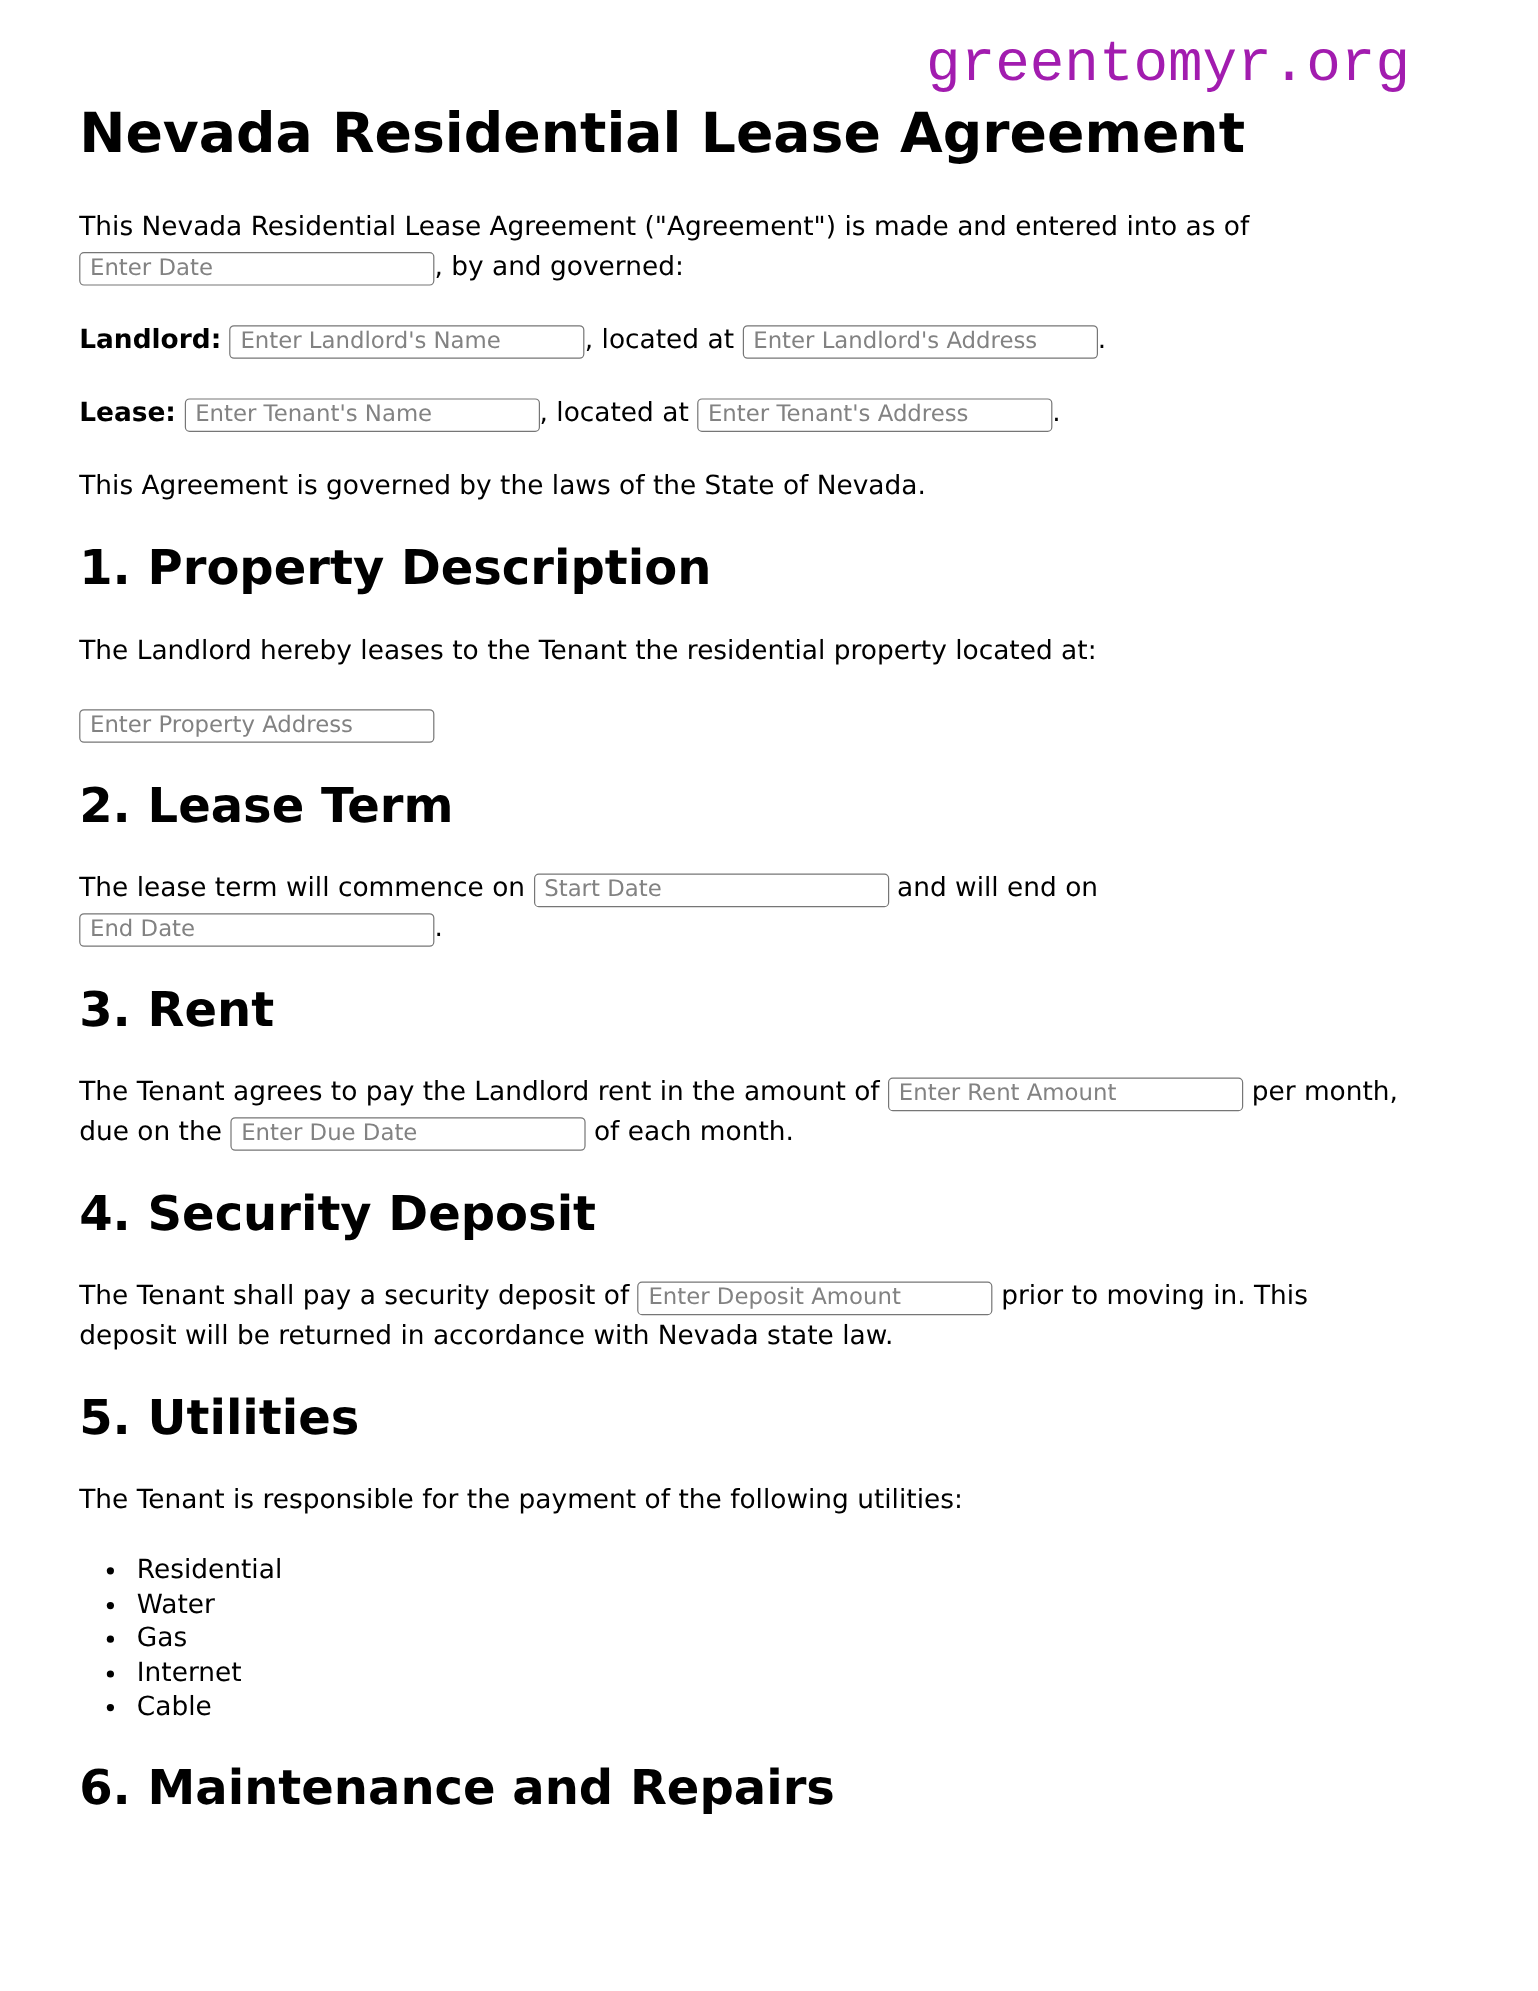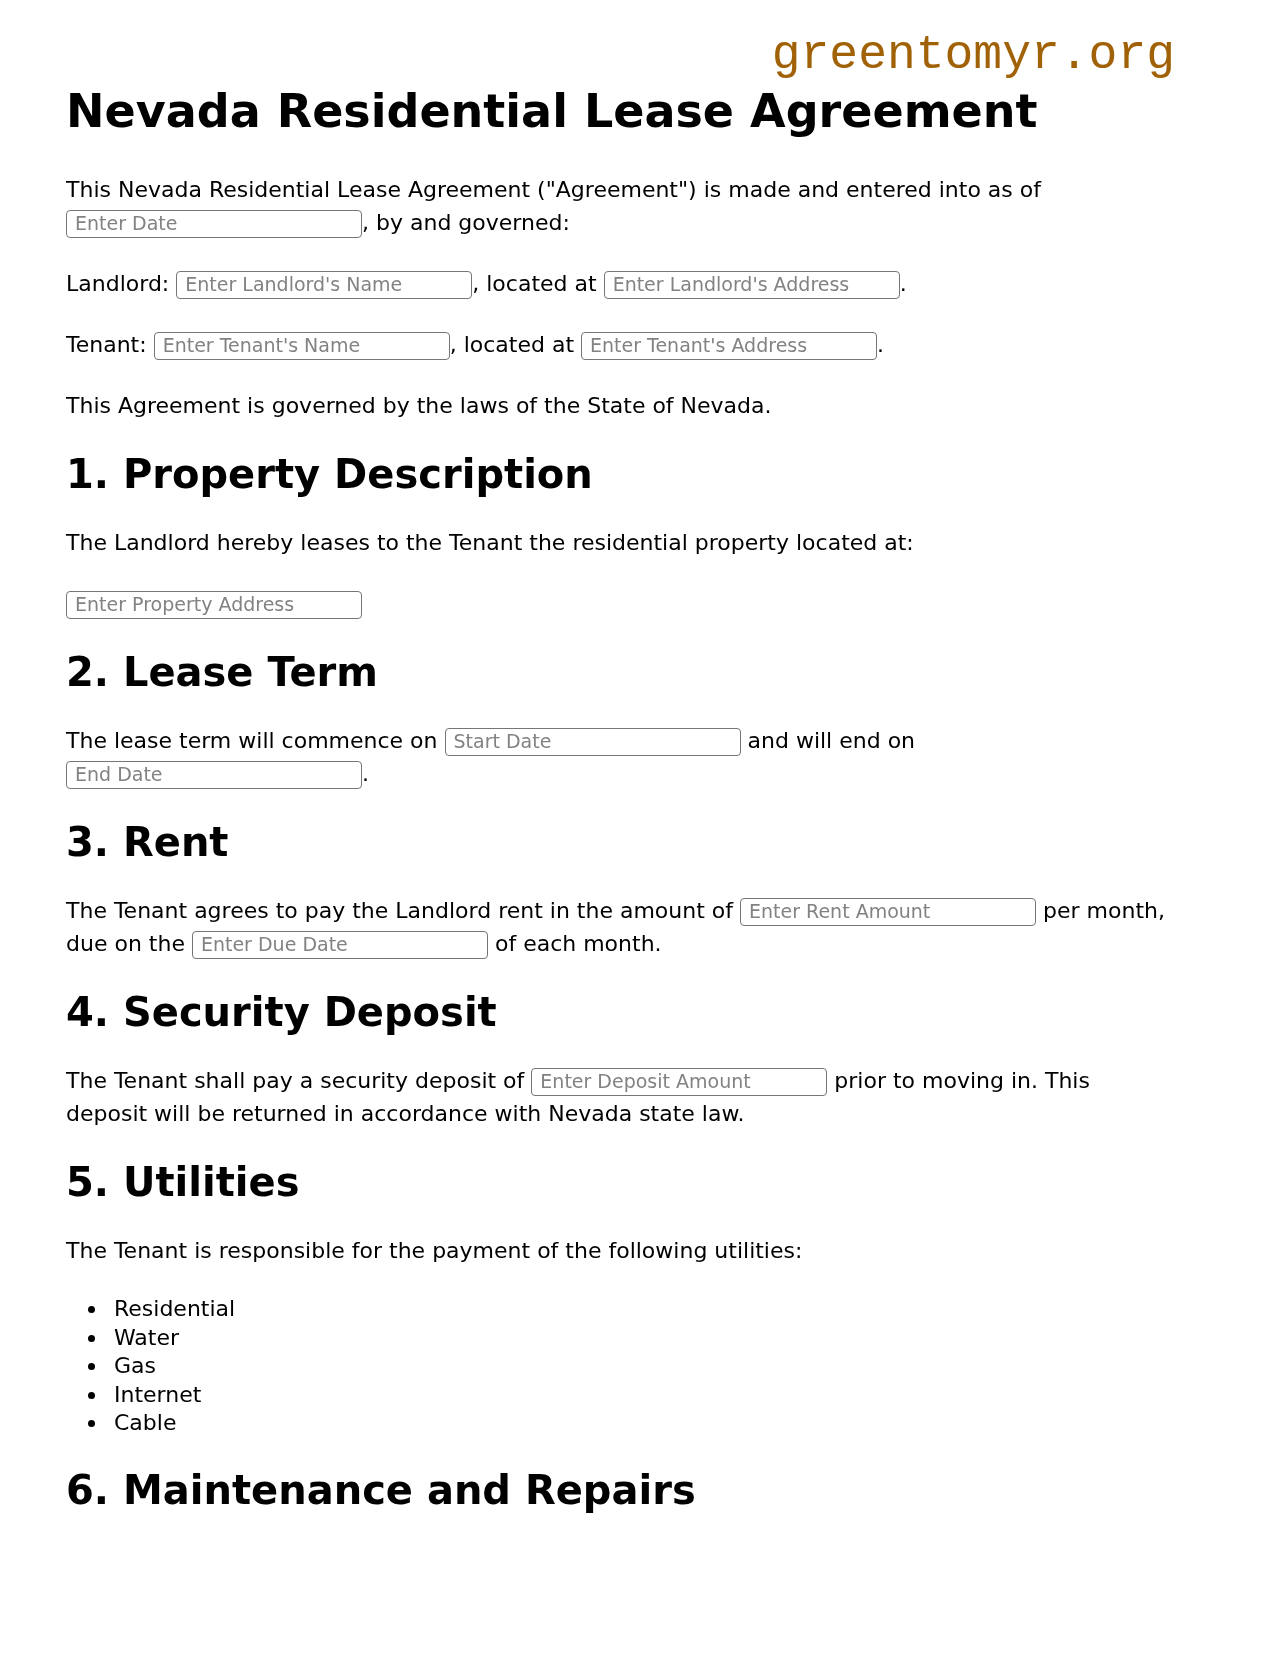--- a/index.html
+++ b/index.html
@@ -12,37 +12,37 @@
     color: #000000;
     font-family: "DejaVu Sans", "Liberation Sans", sans-serif;
     font-size: 22px;
     line-height: 1.5;
   }
   .watermark {
     text-align: right;
     font-family: "Liberation Mono", "DejaVu Sans Mono", monospace;
     font-size: 48px;
     line-height: 1.08;
-    color: #a16207;
+    color: #a21caf;
     white-space: nowrap;
   }
   h1 {
     font-size: 46px;
     line-height: 1.2;
     margin: 2px 0 34px 0;
     font-weight: bold;
   }
   h2 {
     font-size: 40px;
     line-height: 1.2;
     margin: 28px 0;
     font-weight: bold;
   }
   p { margin: 28px 0; }
-  strong { font-weight: normal; }
+  strong { font-weight: bold; }
   input[type="text"] {
     width: 296px;
     height: 28px;
     border: 1px solid #767676;
     border-radius: 4px;
     background: #ffffff;
     font-family: "DejaVu Sans", "Liberation Sans", sans-serif;
     font-size: 19px;
     color: #222222;
     padding: 1px 8px 2px 8px;
@@ -66,21 +66,21 @@
 <body>
 
 <div class="watermark">greentomyr.org</div>
 
 <h1>Nevada Residential Lease Agreement</h1>
 
 <p><span>This Nevada Residential Lease Agreement ("Agreement") is made and entered into as of </span><input type="text" placeholder="Enter Date" style=""><span>, by and governed:</span></p>
 
 <p><strong>Landlord:</strong> <input type="text" placeholder="Enter Landlord's Name" style=""><span>, located at </span><input type="text" placeholder="Enter Landlord's Address" style=""><span>.</span></p>
 
-<p><strong>Tenant:</strong> <input type="text" placeholder="Enter Tenant's Name" style=""><span>, located at </span><input type="text" placeholder="Enter Tenant's Address" style=""><span>.</span></p>
+<p><strong>Lease:</strong> <input type="text" placeholder="Enter Tenant's Name" style=""><span>, located at </span><input type="text" placeholder="Enter Tenant's Address" style=""><span>.</span></p>
 
 <p>This Agreement is governed by the laws of the State of Nevada.</p>
 
 <h2>1. Property Description</h2>
 <p>The Landlord hereby leases to the Tenant the residential property located at:</p>
 <p><input type="text" placeholder="Enter Property Address" style=""></p>
 
 <h2>2. Lease Term</h2>
 <p><span>The lease term will commence on </span><input type="text" placeholder="Start Date" style=""><span> and will end on </span><input type="text" placeholder="End Date" style=""><span>.</span></p>
 

